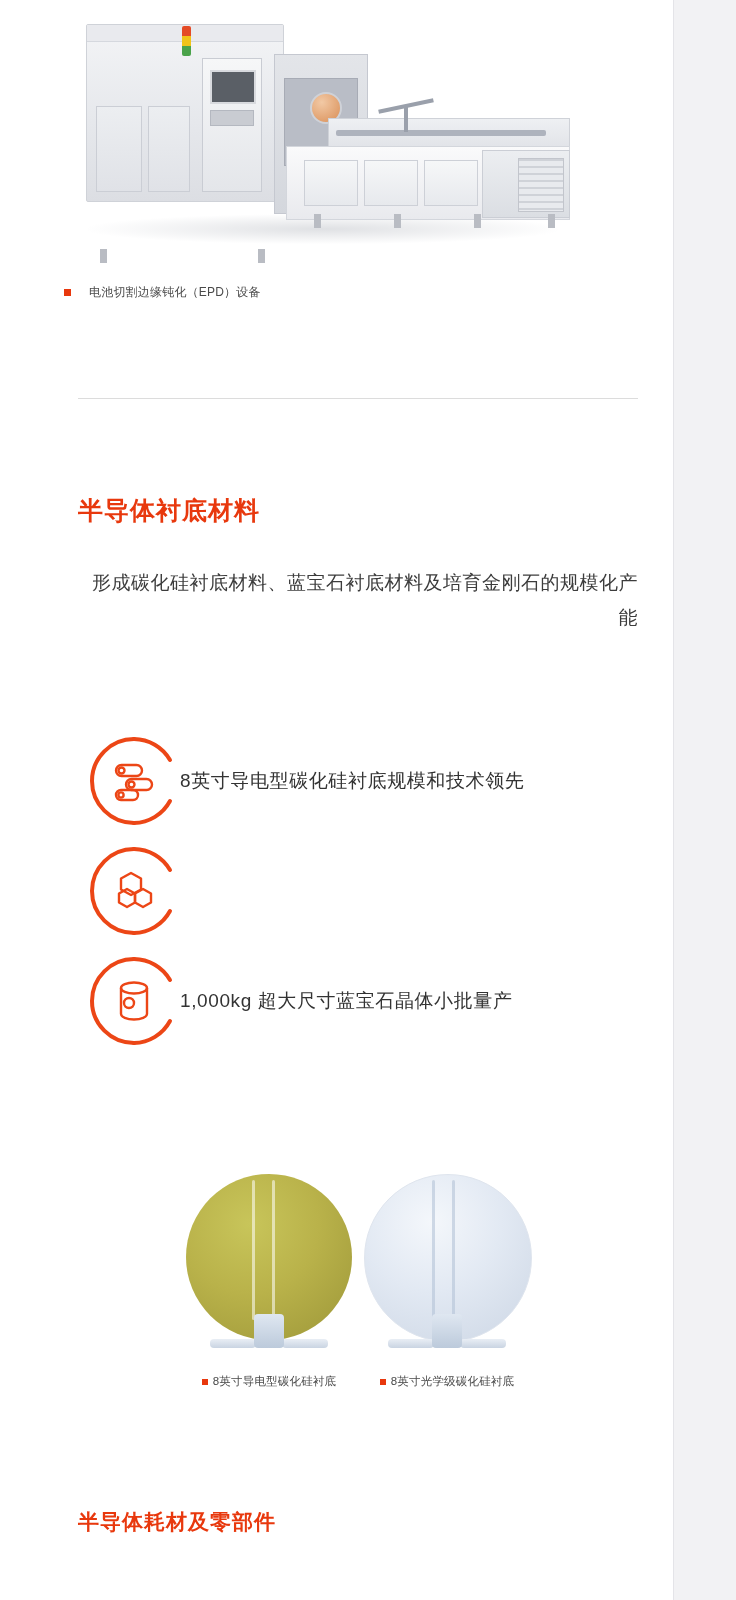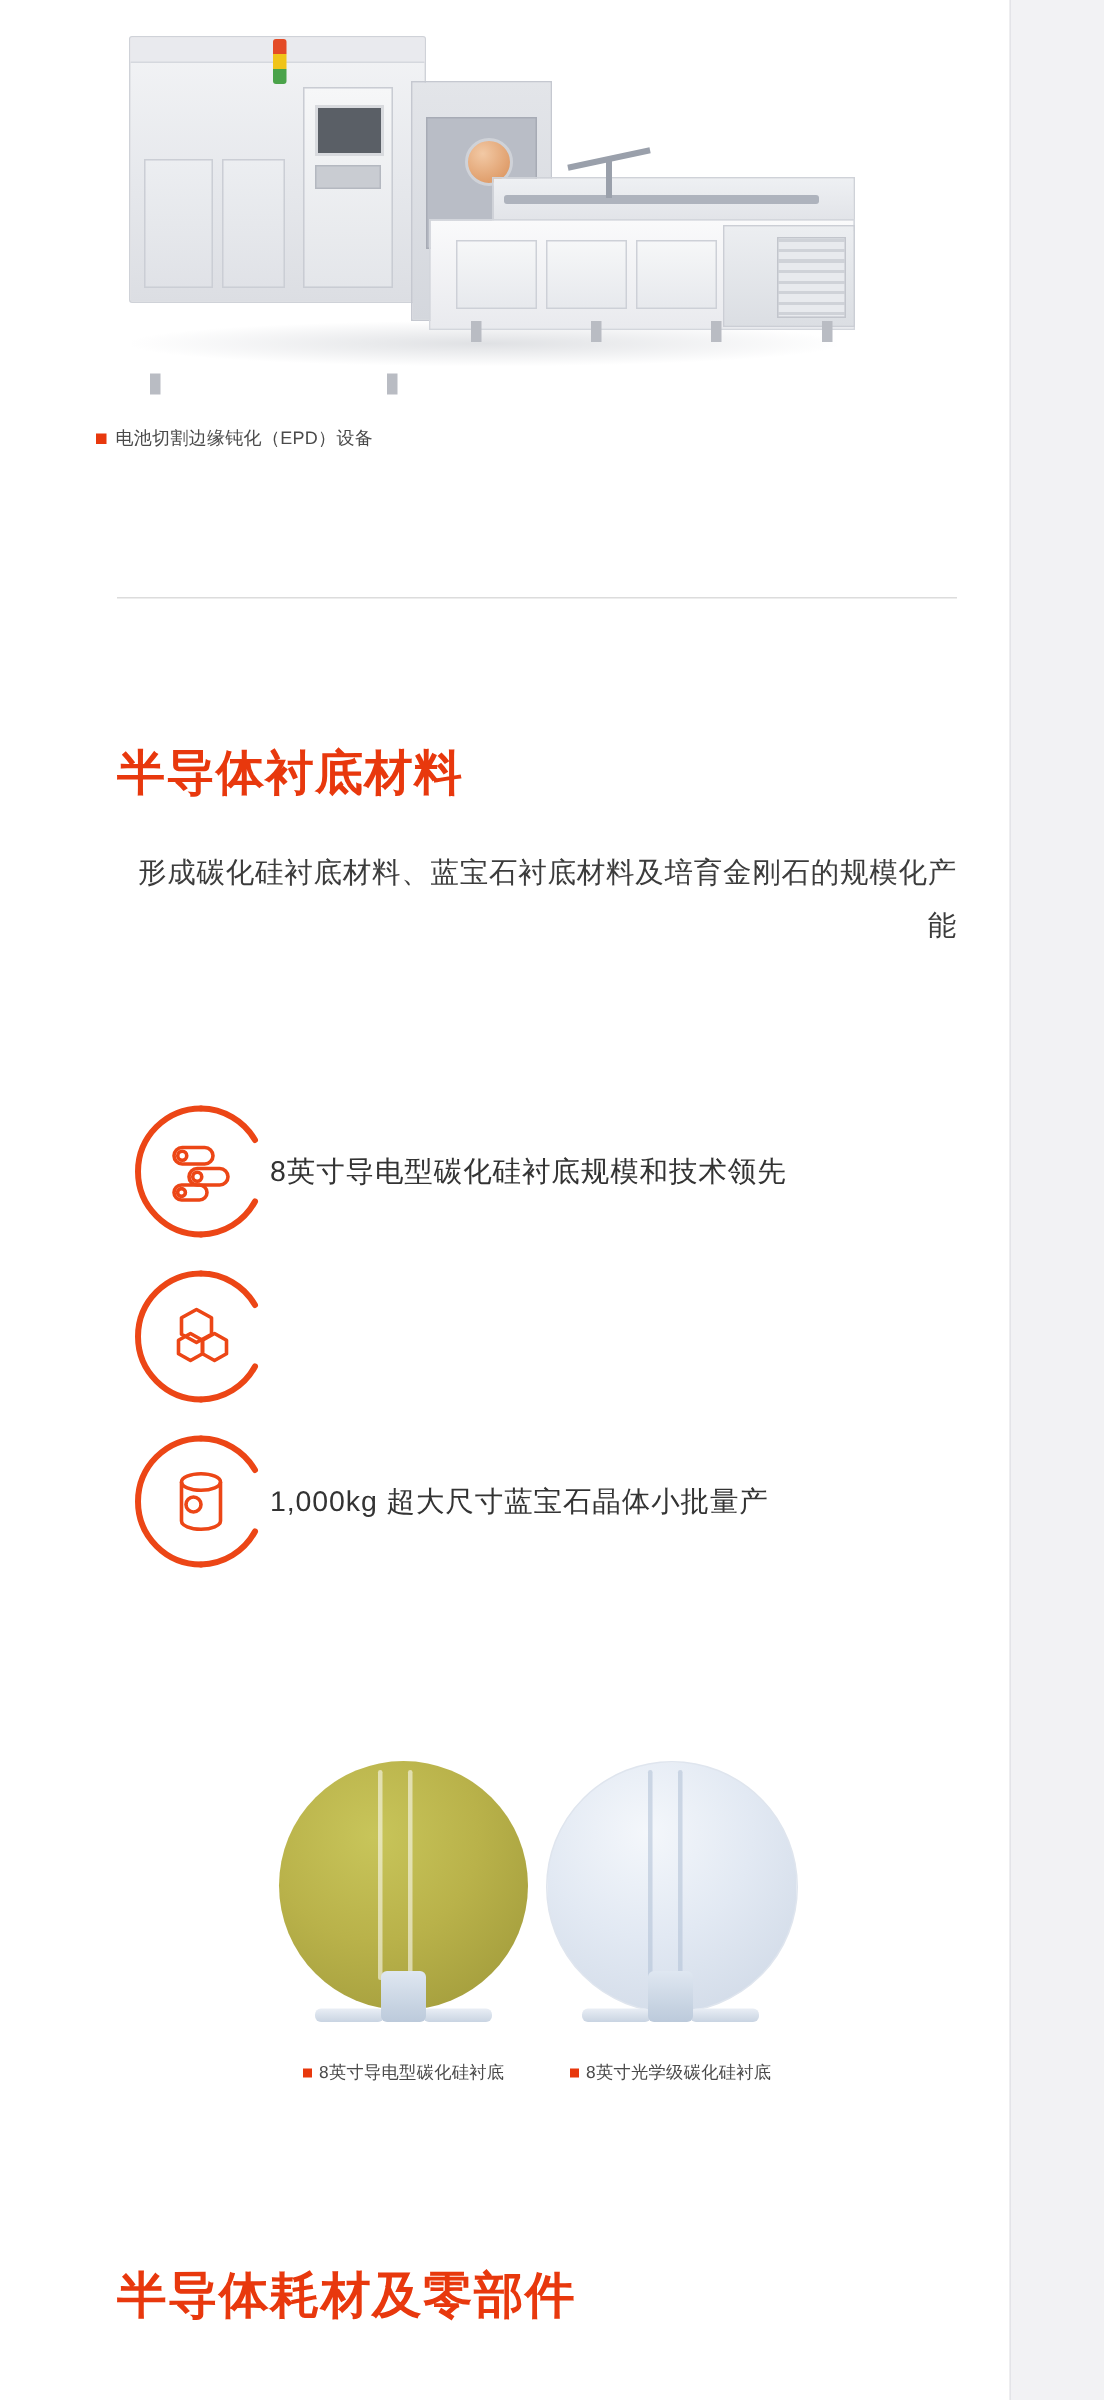--- a/index.html
+++ b/index.html
@@ -256,21 +256,21 @@
     height: 14px;
     background: #b9bcc3;
   }
 
   .caption-row {
     position: absolute;
     left: 64px;
     top: 284px;
     display: flex;
     align-items: center;
-    gap: 6px;
+    gap: 18px;
   }
   .cap-dot {
     width: 7px;
     height: 7px;
     background: #e8380d;
     display: inline-block;
   }
   .cap-text {
     font-size: 12px;
     color: #4a4a4a;
@@ -284,21 +284,21 @@
     width: 560px;
     height: 1px;
     background: #dcdcdc;
   }
 
   
   .sec-title {
     position: absolute;
     left: 78px;
     top: 494px;
-    font-size: 32px;
+    font-size: 25px;
     font-weight: bold;
     color: #e8380d;
     letter-spacing: 1px;
   }
   .sec-desc {
     position: absolute;
     left: 78px;
     top: 565px;
     width: 560px;
     font-size: 19px;
@@ -448,21 +448,21 @@
   .prod-cap .cap-dot {
     width: 6px;
     height: 6px;
   }
 
   
   .sec-title2 {
     position: absolute;
     left: 78px;
     top: 1508px;
-    font-size: 33px;
+    font-size: 21px;
     font-weight: bold;
     color: #e8380d;
     letter-spacing: 1px;
   }
 </style>
 </head>
 <body>
 
 <div class="page">
 

